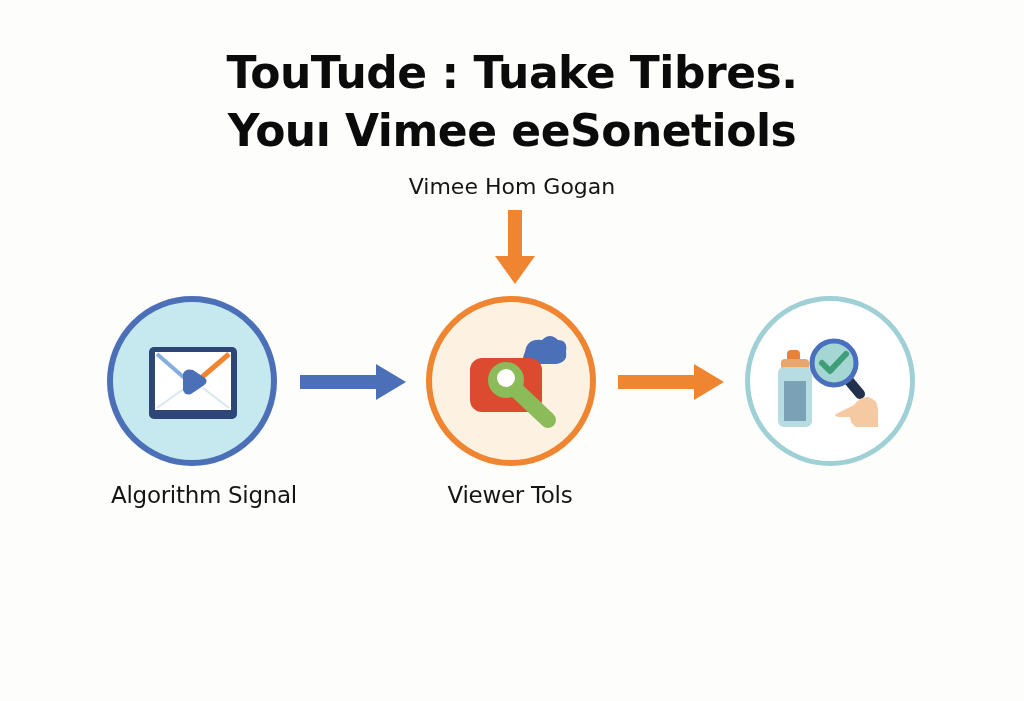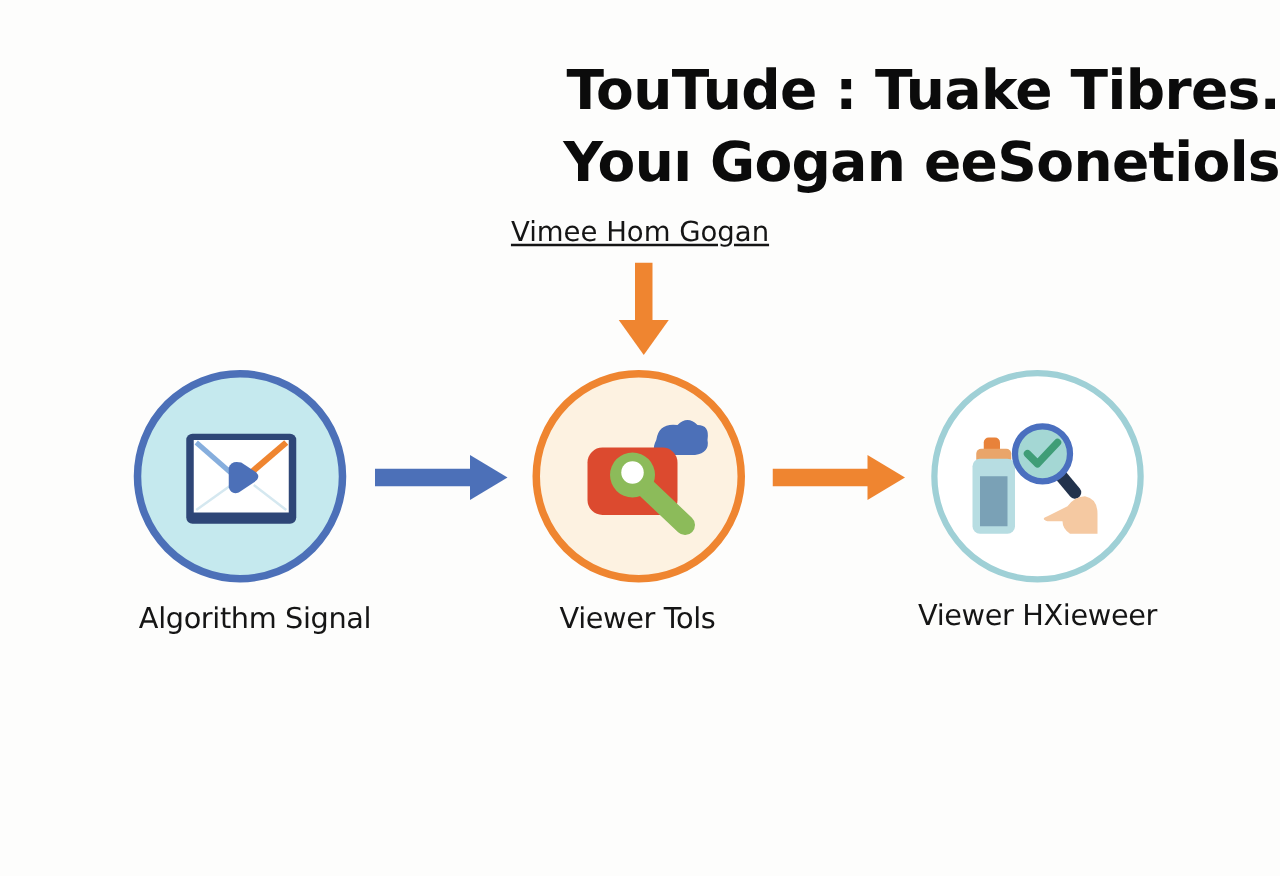--- a/index.html
+++ b/index.html
@@ -12,39 +12,38 @@
       background: #fdfdfc;
       position: relative;
       overflow: hidden;
       font-family: "DejaVu Sans", sans-serif;
       color: #111;
     }
     .title {
       position: absolute;
       left: 0;
       width: 1024px;
-      text-align: right;
+      text-align: center;
       font-family: "DejaVu Sans", sans-serif;
       font-weight: bold;
       font-size: 44px;
       letter-spacing: -0.5px;
       line-height: 58px;
       color: #0b0b0b;
     }
     .title.l1 { top: 44px; }
     .title.l2 { top: 102px; }
     .subtitle {
       position: absolute;
       top: 174px;
       left: 0;
       width: 1024px;
       text-align: center;
       font-size: 22px;
       color: #151515;
-      text-decoration: underline;
     }
     .down-arrow {
       position: absolute;
       left: 490px;
       top: 210px;
       width: 50px;
       height: 78px;
     }
     .node {
       position: absolute;
@@ -74,21 +73,21 @@
       letter-spacing: -0.3px;
     }
     .label-1 { left: 74px; top: 480px; width: 260px; }
     .label-2 { left: 380px; top: 480px; width: 260px; }
     .label-3 { left: 700px; top: 478px; width: 260px; }
   </style>
 </head>
 <body>
 
 <div class="title l1">TouTude : Tuake Tibres.</div>
-<div class="title l2">Youı Gogan eeSonetiols</div>
+<div class="title l2">Youı Vimee eeSonetiols</div>
 
 <div class="subtitle">Vimee Hom Gogan</div>
 
 <div class="down-arrow">
   <svg width="50" height="78" viewBox="0 0 50 78">
     <rect x="18" y="0" width="14" height="50" fill="#ef8530"></rect>
     <polygon points="5,46 45,46 25,74" fill="#ef8530"></polygon>
   </svg>
 </div>
 
@@ -137,14 +136,13 @@
     <line x1="95" y1="75" x2="110" y2="93" stroke="#22324c" stroke-width="10" stroke-linecap="round"></line>
     <path d="M88,112 L104,104 Q110,96 118,96 Q128,98 128,110 L128,126 L106,126 Q100,122 100,116 L88,116 Q82,114 88,112 Z" fill="#f5c9a2"></path>
     <circle cx="84" cy="62" r="22" fill="#a4d7d4" stroke="#4a6fbf" stroke-width="5"></circle>
     <polyline points="72,62 80,70 96,53" fill="none" stroke="#3f9d77" stroke-width="6" stroke-linecap="round" stroke-linejoin="round"></polyline>
   </svg>
 </div>
 
 <div class="label label-1">Algorithm Signal</div>
 <div class="label label-2">Viewer Tols</div>
 <div class="label label-3">
-  <div>Viewer HXieweer</div>
 </div>
 
 </body></html>

